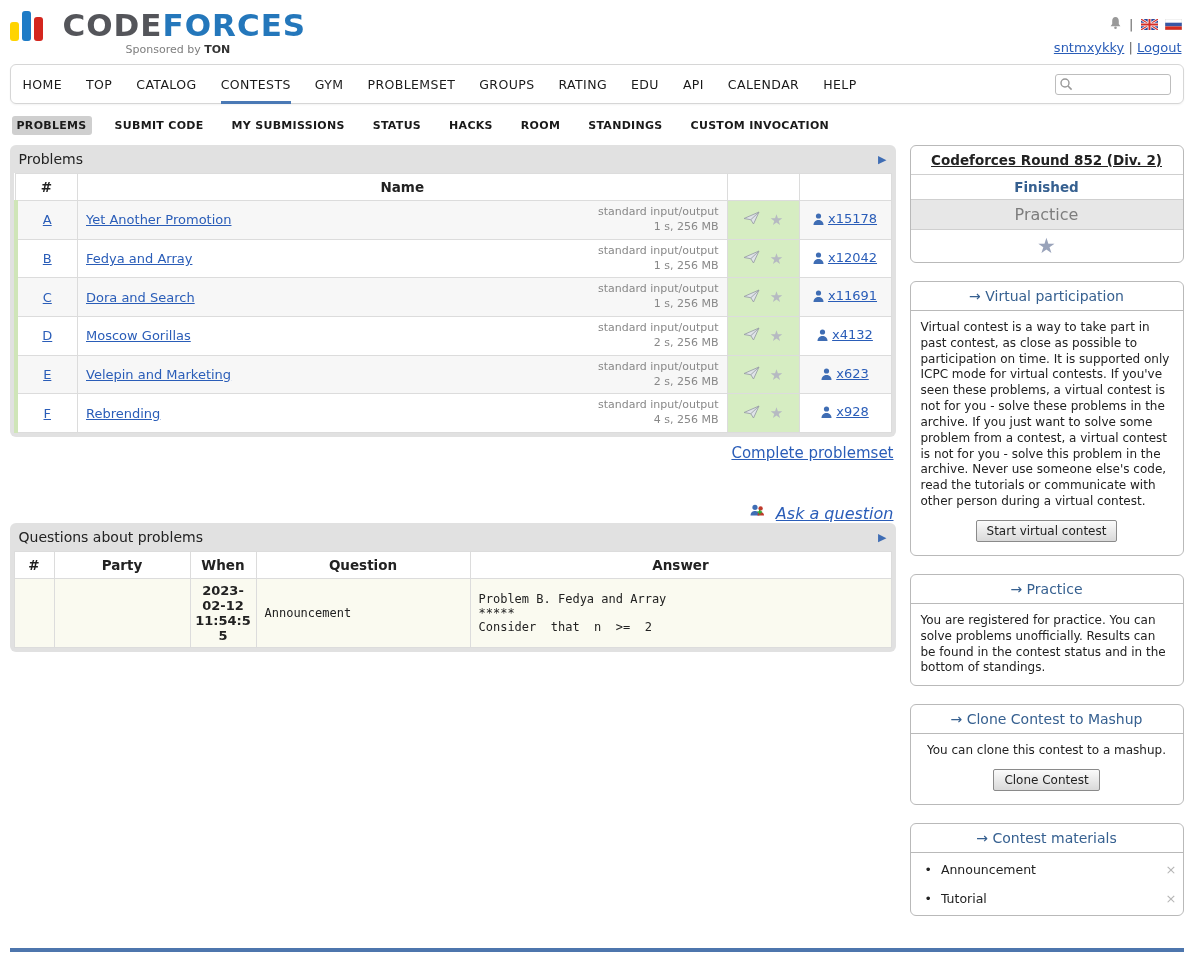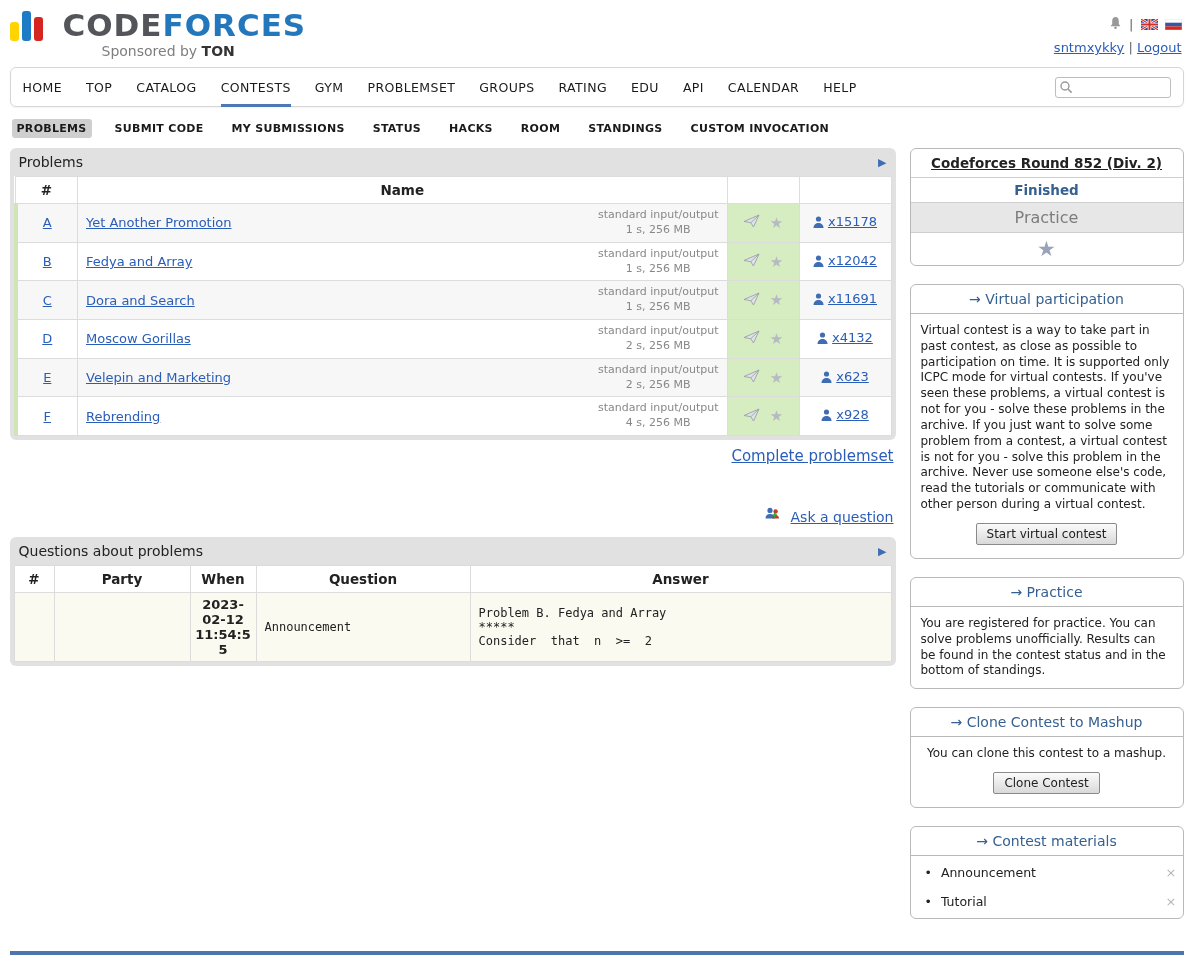--- a/index.html
+++ b/index.html
@@ -12,21 +12,21 @@
   header { display: flex; justify-content: space-between; align-items: flex-start; padding: 4px 2px 8px 0; }
   .logo { display: inline-block; text-decoration: none; }
   .logo-top { display: flex; align-items: flex-end; gap: 12px; }
   .bars { display: flex; align-items: flex-end; gap: 3px; margin-right: 8px; }
   .bar { width: 9px; border-radius: 3px; }
   .bar-yellow { height: 19px; background: #ffd400; }
   .bar-blue   { height: 30px; background: #1e7bc6; }
   .bar-red    { height: 24px; background: #d4261e; }
   .logo-text { font-size: 31px; font-weight: bold; letter-spacing: 1px; color: #54555a; line-height: 1; }
   .logo-text .forces { color: #2477bb; }
-  .sponsored { font-size: 14px; color: #7e7e7e; margin: 2px 0 0 92px; }
+  .sponsored { font-size: 11px; color: #7e7e7e; margin: 2px 0 0 116px; }
   .sponsored b { color: #333; }
   .header-right { text-align: right; padding-top: 6px; }
   .lang-row { display: flex; align-items: center; justify-content: flex-end; gap: 7px; }
   .sep { color: #666; }
   .flag { display: inline-block; line-height: 0; cursor: pointer; }
   .user-row { margin-top: 7px; font-size: 13px; }
 
   
   nav.main-nav { border: 1px solid #d6d6d6; border-radius: 6px; display: flex; align-items: center;
                  justify-content: space-between; padding: 0 12px; height: 40px;
@@ -59,30 +59,30 @@
   .datatable table { width: 100%; border-collapse: collapse; background: #fff; table-layout: fixed; }
   .datatable th, .datatable td { border: 1px solid #dcdcdc; }
   .datatable th { padding: 5px 4px; font-size: 13.5px; text-align: center; background: #fff; }
 
   
   .problems tbody tr:nth-child(odd)  td { background: #f7f7f7; }
   .problems tbody tr:nth-child(even) td { background: #ffffff; }
   td.cell-letter { text-align: center; padding: 8px 4px; border-left: 4px solid #cfe5b8; }
   td.cell-name { padding: 4px 8px; }
   .name-wrap { display: flex; justify-content: space-between; align-items: center; gap: 8px; }
-  .constraints { text-align: center; color: #888; font-size: 11px; line-height: 1.35; white-space: nowrap; }
+  .constraints { text-align: right; color: #888; font-size: 11px; line-height: 1.35; white-space: nowrap; }
   td.cell-icons { background: #d6edc2 !important; text-align: center; padding: 4px 2px; }
   .row-icons { display: inline-flex; align-items: center; gap: 10px; }
   .fav-star { color: #b6bac2; font-size: 15px; cursor: pointer; }
   td.cell-solved { text-align: center; padding: 4px 2px; }
   .solved-link { display: inline-flex; align-items: flex-end; gap: 4px; text-decoration: none; }
   .solved-link span { text-decoration: underline; }
 
   .below-table-link { text-align: right; margin: 7px 2px 0; font-size: 15px; }
-  .ask-row { text-align: right; margin: 42px 2px 12px; font-size: 14px; }
+  .ask-row { text-align: right; margin: 42px 2px 0; font-size: 16px; font-style: italic; }
   .ask-row a { margin-left: 5px; }
 
   
   .questions td { vertical-align: middle; }
   .questions tbody td { background: #fafaf0; }
   td.cell-when { font-weight: bold; text-align: center; font-size: 13px; padding: 4px 2px;
                  overflow-wrap: anywhere; }
   td.cell-q, td.cell-a { font-family: "DejaVu Sans Mono", "Liberation Mono", monospace;
                          font-size: 12px; padding: 3px 8px; white-space: pre-wrap; }
 

